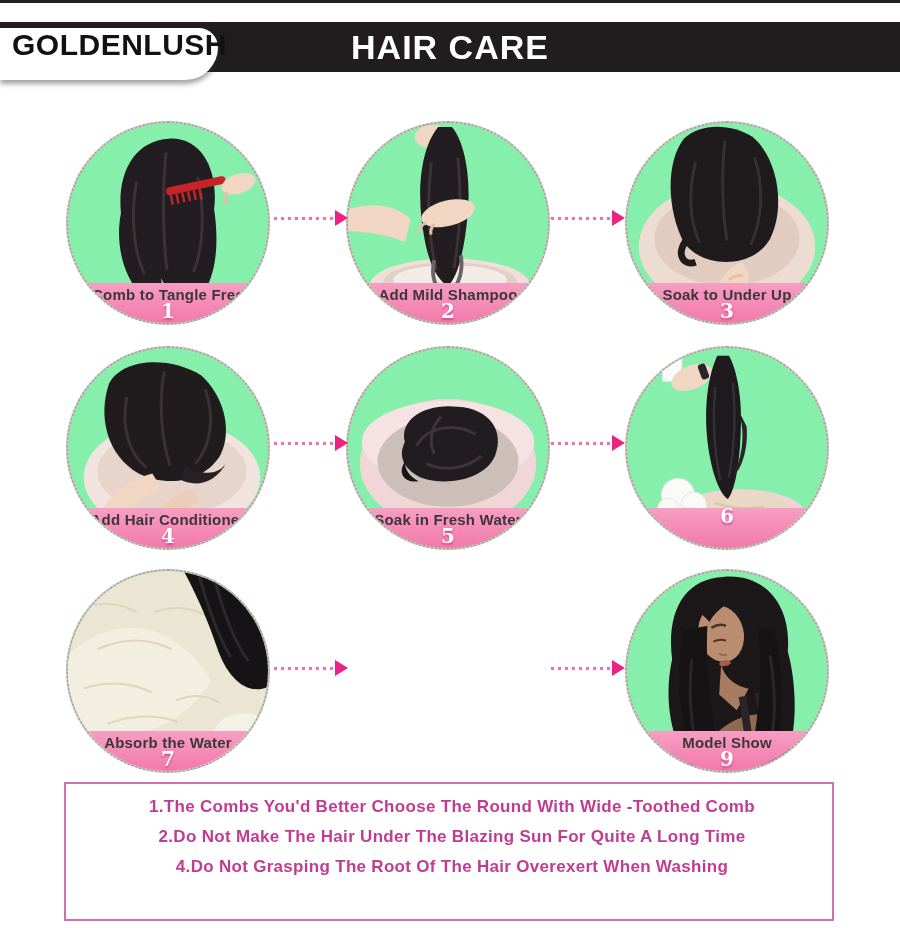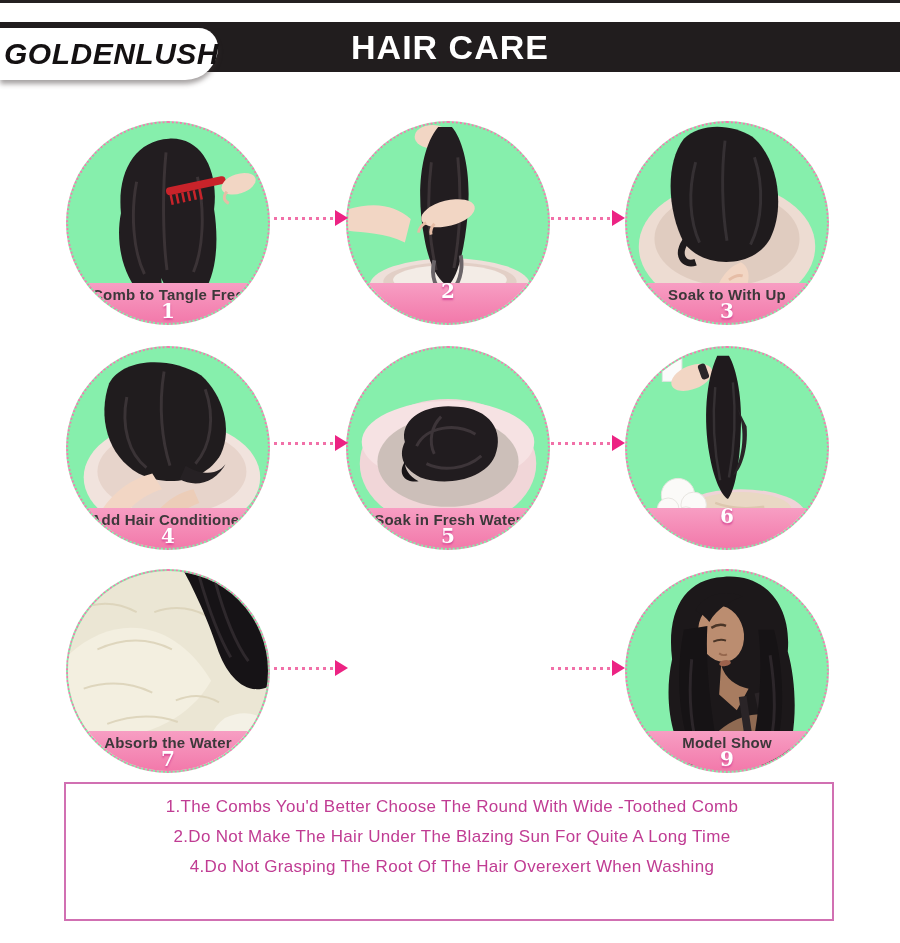--- a/index.html
+++ b/index.html
@@ -6,21 +6,21 @@
   .page{position:relative;width:900px;height:943px;background:#fff;overflow:hidden;
         font-family:"Liberation Sans",sans-serif;}
 
   
   .top-line{position:absolute;top:0;left:0;width:900px;height:3px;background:#242021;}
   .header-bar{position:absolute;top:22px;left:0;width:900px;height:50px;background:#211d1e;}
   .header-title{position:absolute;top:22px;left:0;width:900px;height:50px;line-height:50px;
         text-align:center;color:#fff;font-size:34px;font-weight:700;letter-spacing:1px;}
   .logo-pill{position:absolute;top:28px;left:0;width:218px;height:52px;background:#fff;
         border-radius:0 20px 34px 0;box-shadow:0 4px 5px rgba(60,52,52,.45);
-        display:flex;align-items:center;padding-left:4px;box-sizing:border-box;font-style:italic;}
+        display:flex;padding-left:12px;box-sizing:border-box;}
   .logo-text{font-size:30px;font-weight:700;color:#141112;letter-spacing:.5px;}
 
   
   .step{position:absolute;width:204px;height:204px;}
   .circle{position:absolute;inset:0;border-radius:50%;border:2px dotted #ef7fae;
         overflow:hidden;background:#86efac;}
   .circle svg{position:absolute;inset:0;width:100%;height:100%;}
   .band{position:absolute;left:-2px;right:-2px;bottom:-2px;height:42px;text-align:center;
         background:linear-gradient(180deg,#f79ec3,#f277a9);}
   .band .label{font-size:15px;font-weight:700;color:#3c383a;margin-top:3px;letter-spacing:.2px;}
@@ -37,21 +37,21 @@
         background:repeating-linear-gradient(90deg,#f170a8 0 3px,transparent 3px 7px);}
   .arrow .head{width:0;height:0;border-top:8px solid transparent;border-bottom:8px solid transparent;
         border-left:13px solid #ec2383;}
   .ar-1{left:274px;top:210px;} .ar-2{left:551px;top:210px;}
   .ar-3{left:274px;top:435px;} .ar-4{left:551px;top:435px;}
   .ar-5{left:274px;top:660px;} .ar-6{left:551px;top:660px;}
 
   
   .tips-box{position:absolute;left:64px;top:782px;width:770px;height:139px;
         border:2px solid #d170b2;box-sizing:border-box;padding-top:8px;}
-  .tips-box p{margin:0;text-align:center;font-weight:400;font-size:17px;line-height:30px;
+  .tips-box p{margin:0;text-align:center;font-weight:700;font-size:17px;line-height:30px;
         color:#c03c93;letter-spacing:.3px;padding-left:6px;}
 </style>
 </head>
 <body>
 
 <div class="page">
 
   <div class="top-line"></div>
   <div class="header-bar"></div>
   <div class="header-title">HAIR CARE</div>
@@ -89,38 +89,39 @@
         <path d="M0,88 C28,80 48,84 64,98 L58,122 C38,112 16,112 0,110 Z" fill="#f2d6c4"></path>
         <path d="M92,4 C72,28 70,78 78,118 C83,146 93,162 102,166 C112,158 119,128 122,94 C126,52 118,18 106,4 Z" fill="#221d20"></path>
         <path d="M85,40 C80,80 83,120 90,150 M112,35 C116,75 114,115 108,148" stroke="#3b3336" stroke-width="3" fill="none"></path>
         <path d="M88,140 C84,158 90,170 98,172 M115,135 C118,152 112,166 106,170" stroke="#6a6468" stroke-width="4" fill="none"></path>
         <g transform="rotate(-14 102 92)">
           <ellipse cx="102" cy="92" rx="28" ry="13" fill="#f2d6c4"></ellipse>
           <path d="M78,96 q-8,2 -10,8 M86,99 q-6,4 -6,10" stroke="#e6bda6" stroke-width="3" fill="none"></path>
         </g>
       </svg>
       <div class="band">
+        <div class="label">Add Mild Shampoo</div>
         <div class="num">2</div>
       </div>
     </div>
   </div>
 
   <div class="step pos-3">
     <div class="circle">
       <svg viewBox="0 0 204 204">
         <ellipse cx="102" cy="126" rx="90" ry="64" fill="#eddcd2"></ellipse>
         <ellipse cx="102" cy="118" rx="74" ry="48" fill="#e0ccc0"></ellipse>
         <path d="M58,16 C38,42 42,92 58,122 C76,148 128,150 146,118 C162,86 154,36 128,14 C106,0 74,0 58,16 Z" fill="#1f1b1d"></path>
         <path d="M70,40 C62,70 64,100 74,122 M130,35 C140,65 138,100 126,124 M100,18 C96,50 97,90 102,120" stroke="#353033" stroke-width="3" fill="none"></path>
         <path d="M60,120 C50,135 58,146 70,142" stroke="#1f1b1d" stroke-width="7" fill="none"></path>
         <path d="M88,204 C86,172 96,150 116,142 C128,148 126,166 114,182 C106,194 98,202 88,204 Z" fill="#f2d6c4"></path>
         <path d="M104,160 q8,-6 14,-4" stroke="#e6bda6" stroke-width="3" fill="none"></path>
       </svg>
       <div class="band">
-        <div class="label">Soak to With Up</div>
+        <div class="label">Soak to Under Up</div>
         <div class="num">3</div>
       </div>
     </div>
   </div>
 
   <div class="step pos-4">
     <div class="circle">
       <svg viewBox="0 0 204 204">
         <ellipse cx="106" cy="132" rx="90" ry="58" fill="#f1e3dd"></ellipse>
         <ellipse cx="106" cy="126" rx="76" ry="44" fill="#e7d4cb"></ellipse>

